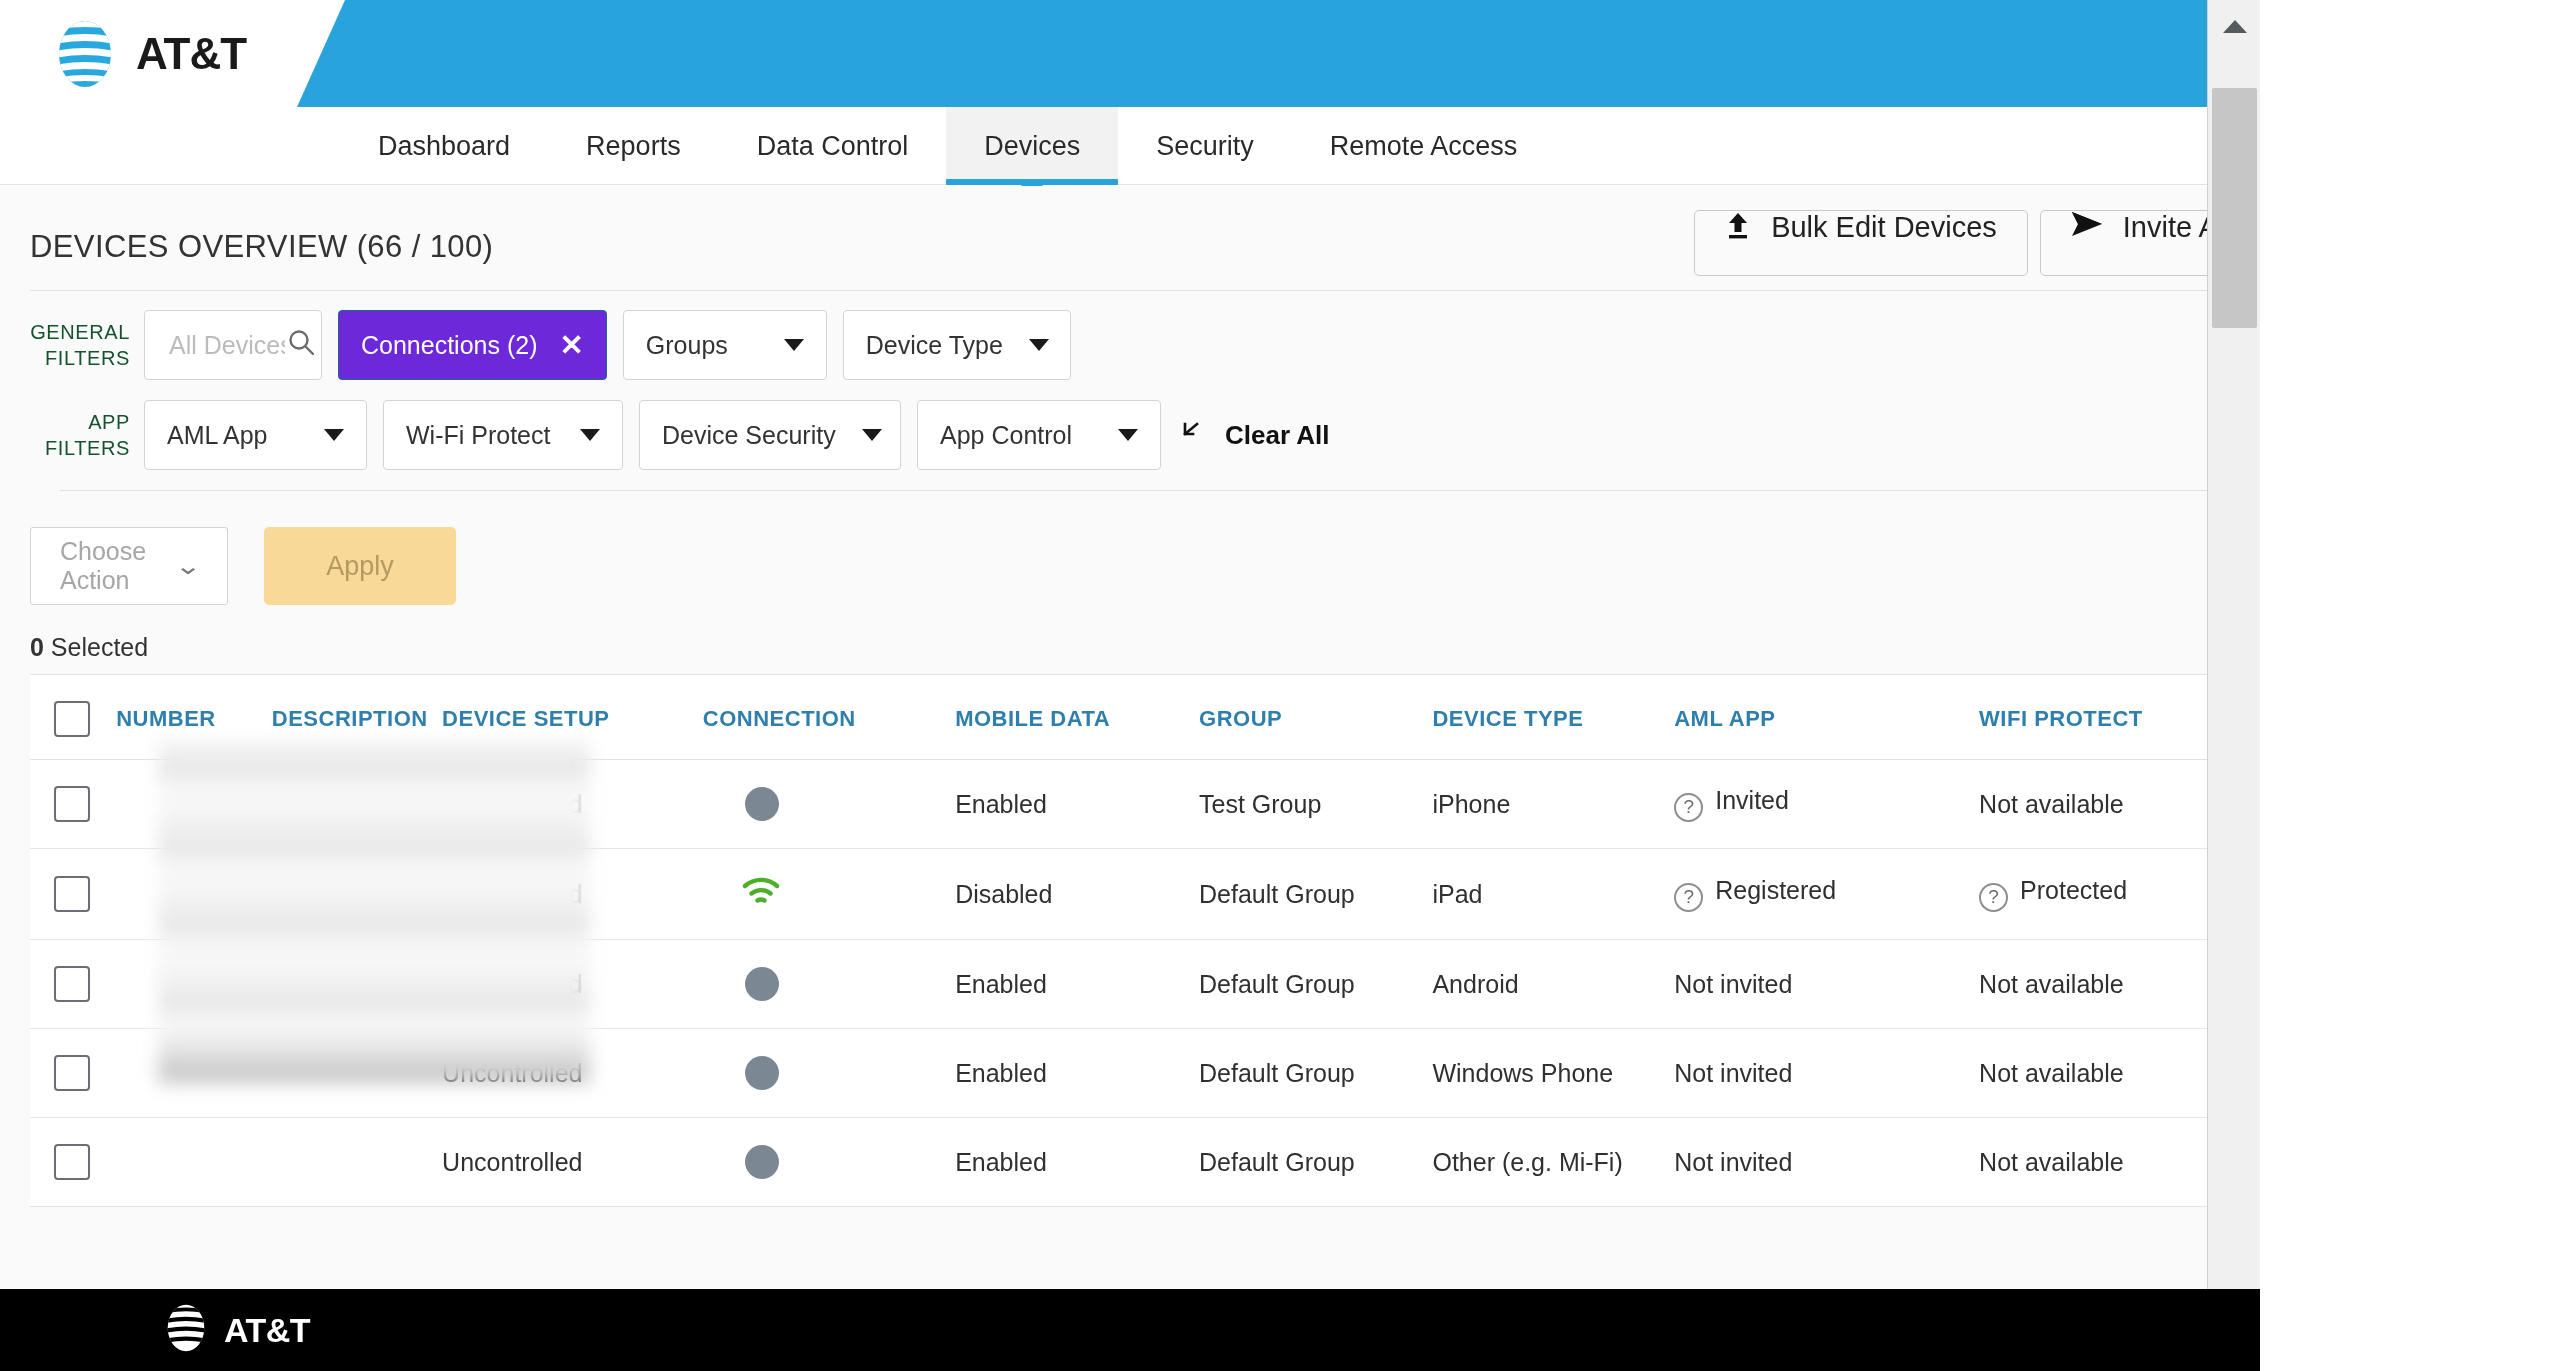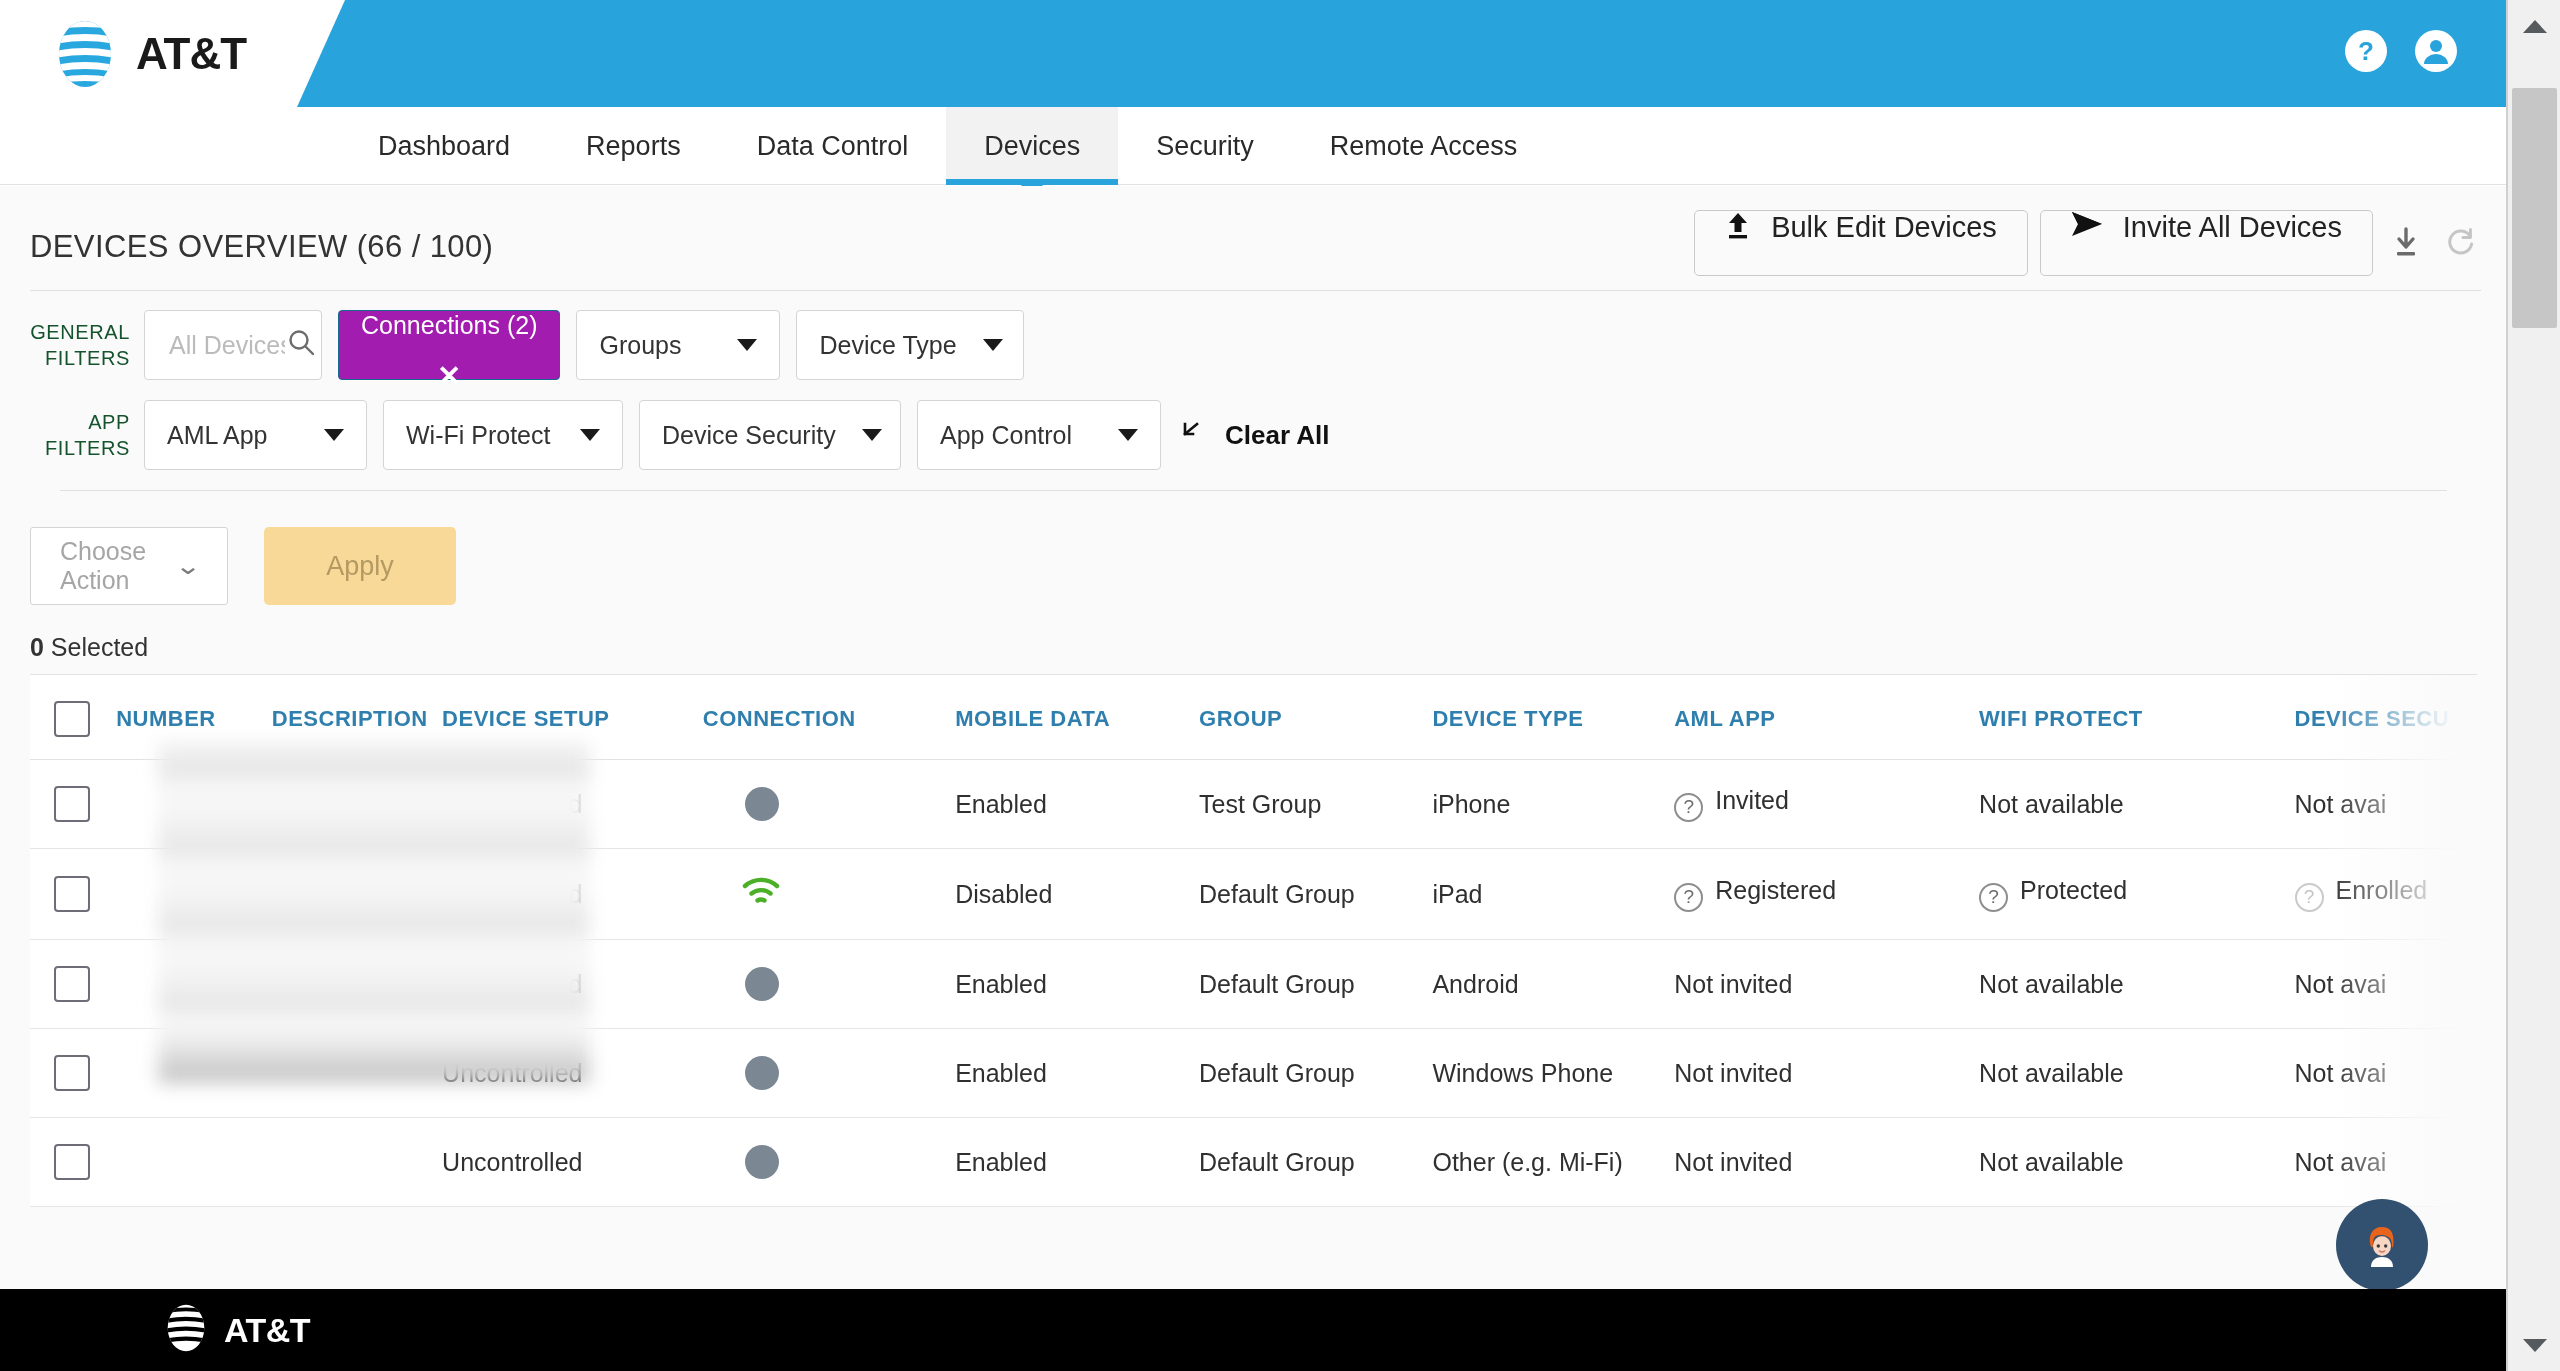--- a/index.html
+++ b/index.html
@@ -6,21 +6,21 @@
   * { box-sizing: border-box; }
   html, body {
     margin: 0; padding: 0;
     width: 2560px; height: 1371px;
     overflow: hidden;
     background: #ffffff;
     font-family: "Liberation Sans", sans-serif;
   }
   #app {
     position: relative;
-    width: 2560px; height: 1371px;
+    width: 2260px; height: 1371px;
     overflow: hidden;
     background: #ffffff;
   }
 
   
   .viewport {
     position: absolute;
     left: 0; top: 0;
     width: 2507px; height: 1371px;
     overflow: hidden;
@@ -196,26 +196,25 @@
   }
   .ctl.search input {
     border: none; outline: none;
     font-size: 25px;
     font-family: "Liberation Sans", sans-serif;
     color: #333;
     width: 120px; background: transparent;
   }
   .ctl.search input::placeholder { color: #bbbbbb; }
   .ctl.chip-active {
-    background: #a21caf;
+    background: #6d28d9;
     border-color: #16698f;
     color: #ffffff;
     gap: 22px;
     font-weight: normal;
-    flex-direction: column;
   }
   .ctl .dd-caret {
     margin-left: 26px;
     width: 0; height: 0;
     border-left: 10px solid transparent;
     border-right: 10px solid transparent;
     border-top: 12px solid #1a1a1a;
   }
   .ctl .x-close {
     font-size: 29px; font-weight: bold; line-height: 1;

